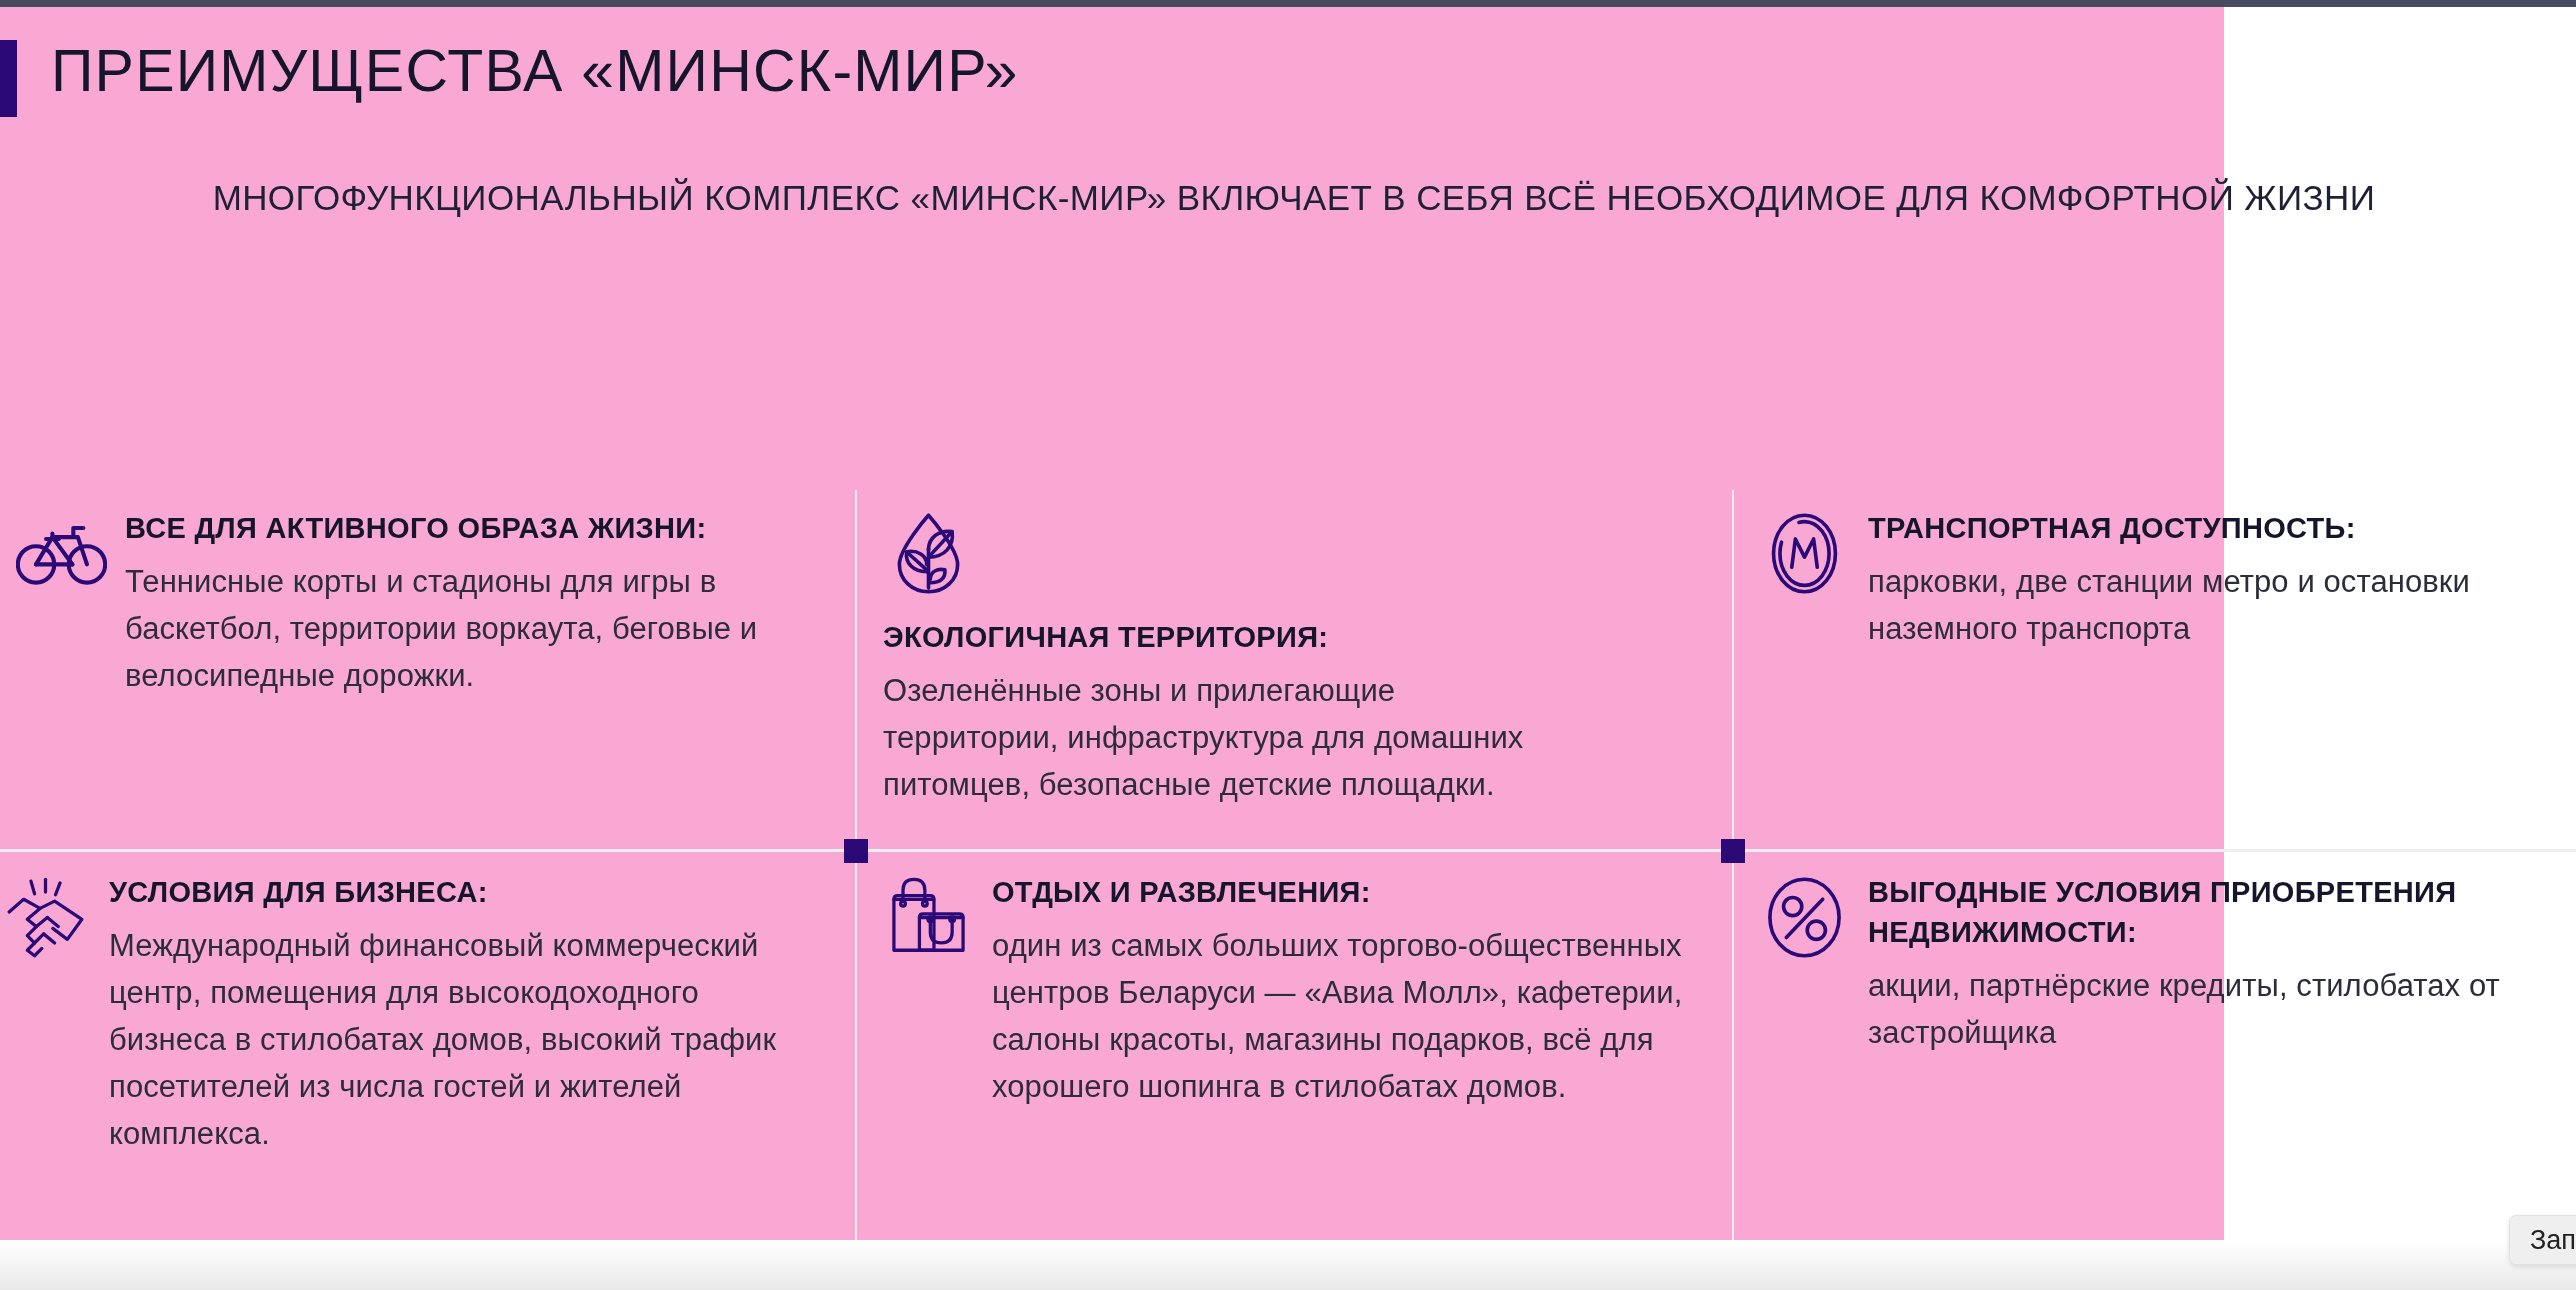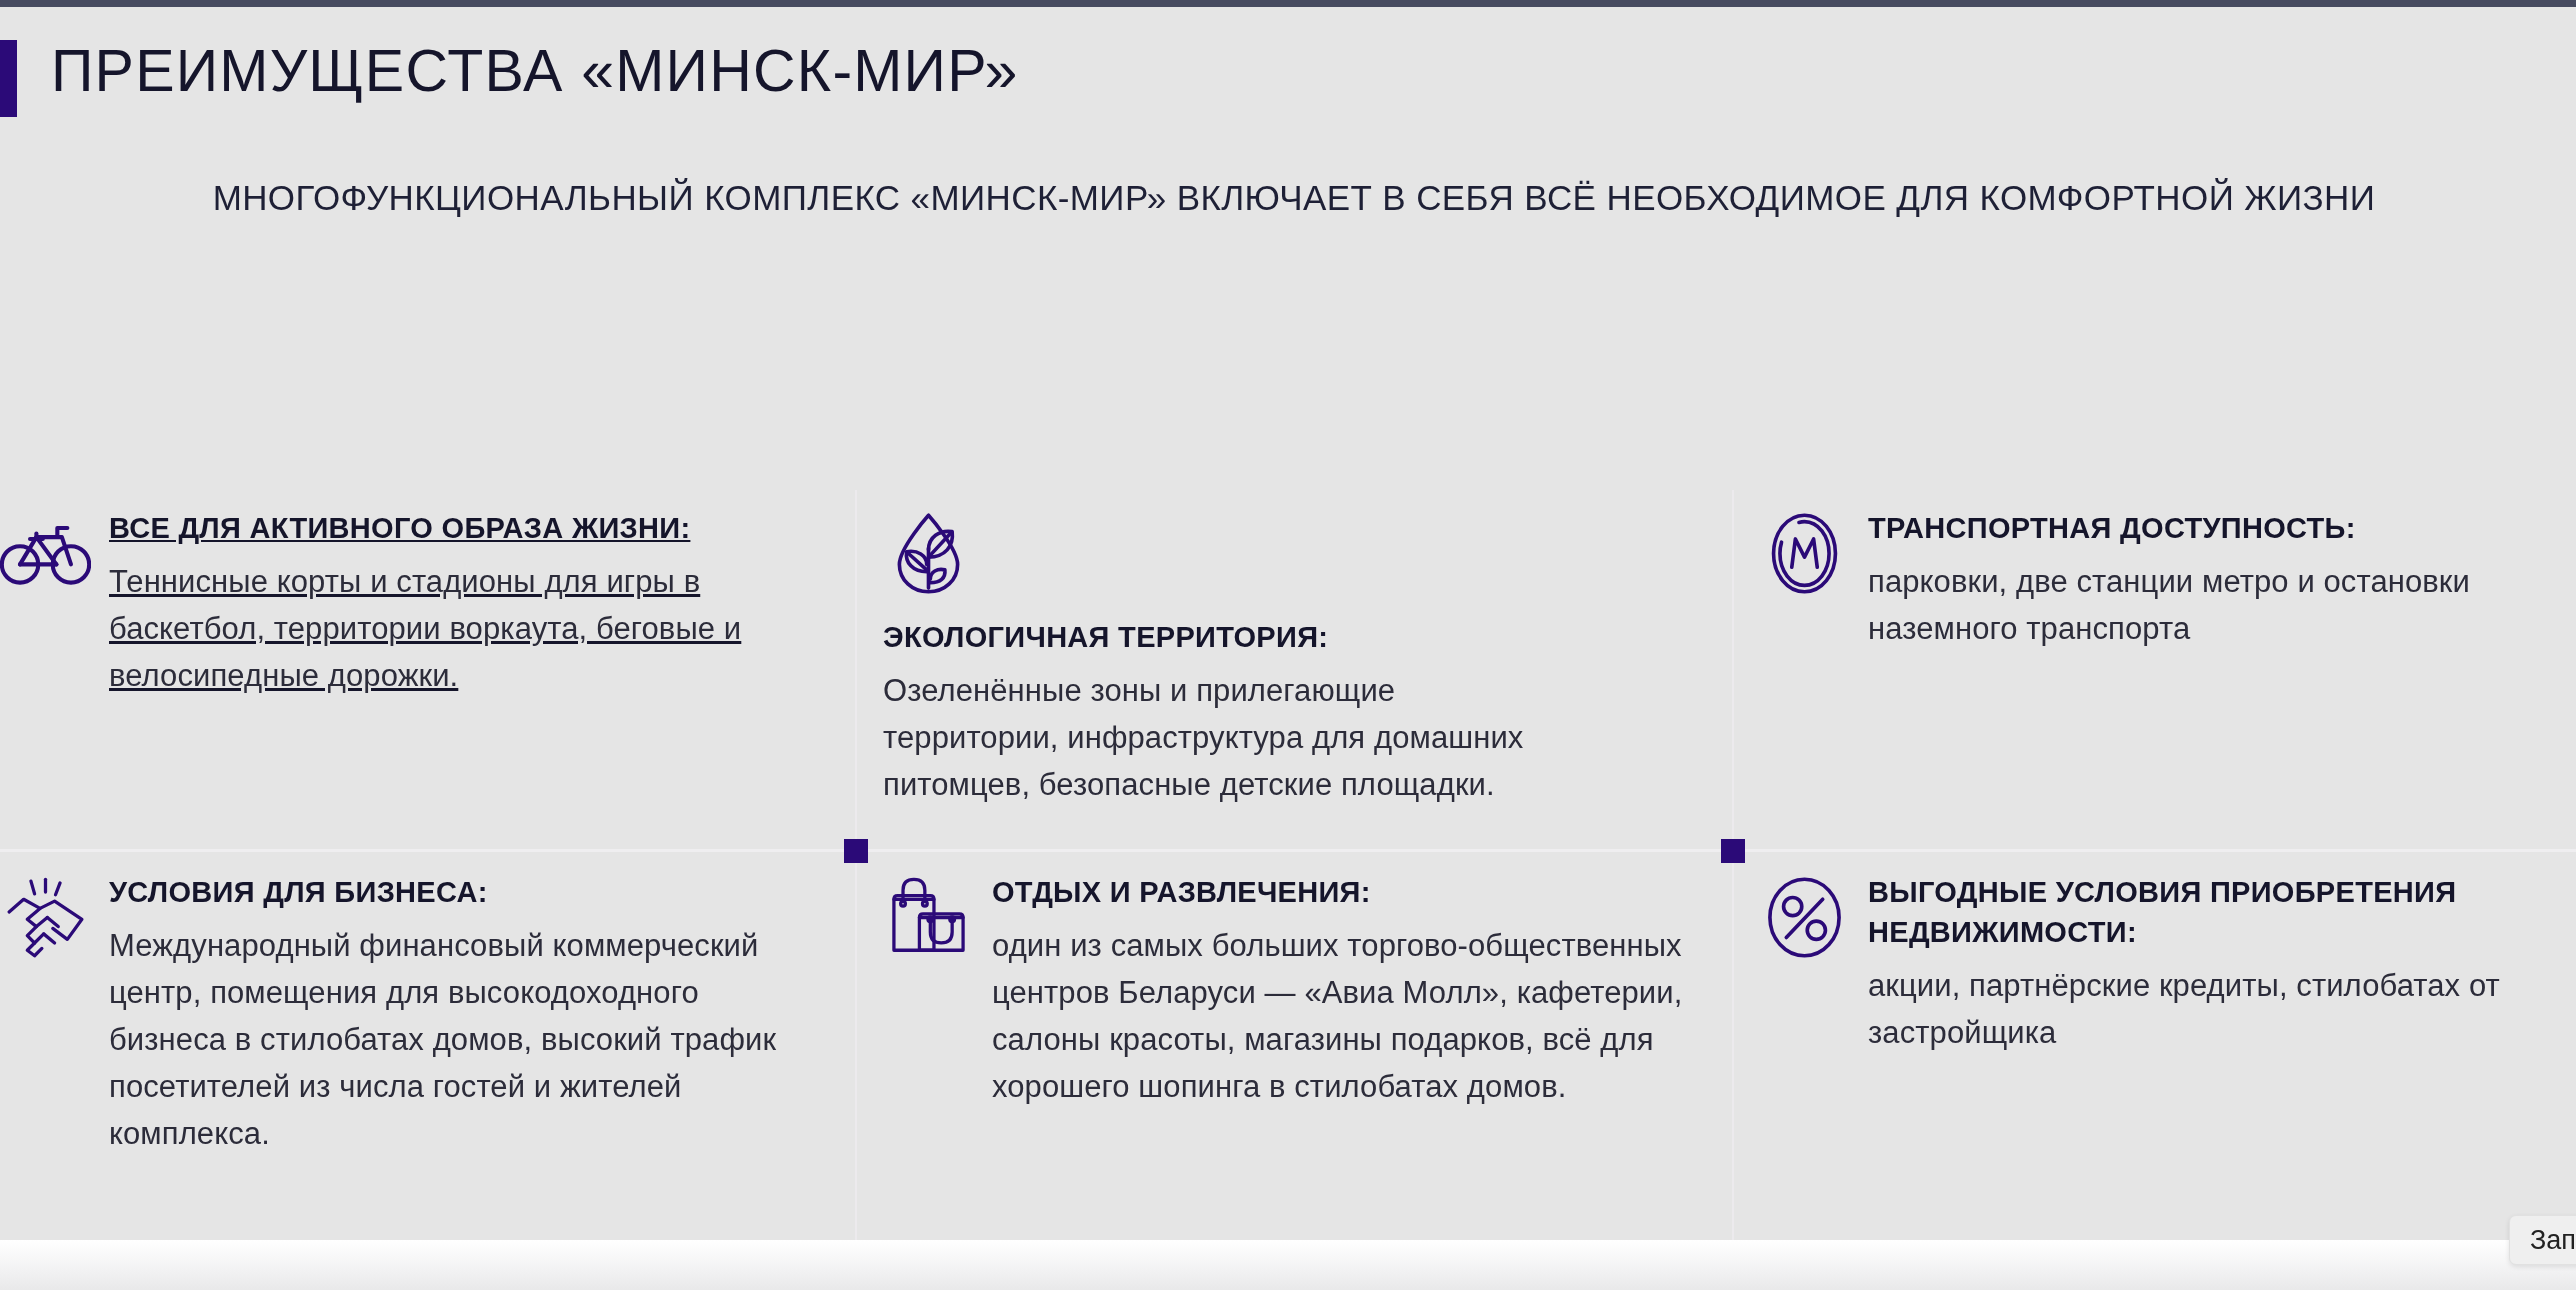--- a/index.html
+++ b/index.html
@@ -24,23 +24,23 @@
     top: 0; left: 0;
     width: 2576px;
     height: 7px;
     background: #474b60;
   }
 
   
   .page {
     position: absolute;
     top: 7px; left: 0;
-    width: 2576px;
+    width: 2224px;
     height: 1284px;
-    background: #e5e5e5;
+    background: #f9a8d4;
   }
 
   
   .heading-row {
     position: absolute;
     top: 23px;
     left: 0;
     width: 2576px;
     height: 89px;
   }
@@ -121,21 +121,21 @@
   .marker.one { left: 844px; }
   .marker.two { left: 1721px; }
 
   
   .card {
     position: absolute;
     display: flex;
     align-items: flex-start;
   }
 
-  .card.c1 { left: 0;      top: 14px;  width: 812px; text-decoration: underline; }
+  .card.c1 { left: 16px;      top: 14px;  width: 812px; }
   .card.c2 { left: 883px;  top: 14px;  width: 812px; flex-direction: column; }
   .card.c3 { left: 1759px; top: 14px;  width: 792px; }
   .card.c4 { left: 0;      top: 378px; width: 812px; }
   .card.c5 { left: 883px;  top: 378px; width: 812px; }
   .card.c6 { left: 1759px; top: 378px; width: 792px; }
 
   .card-icon {
     flex: 0 0 auto;
     width: 109px;
     height: 109px;

